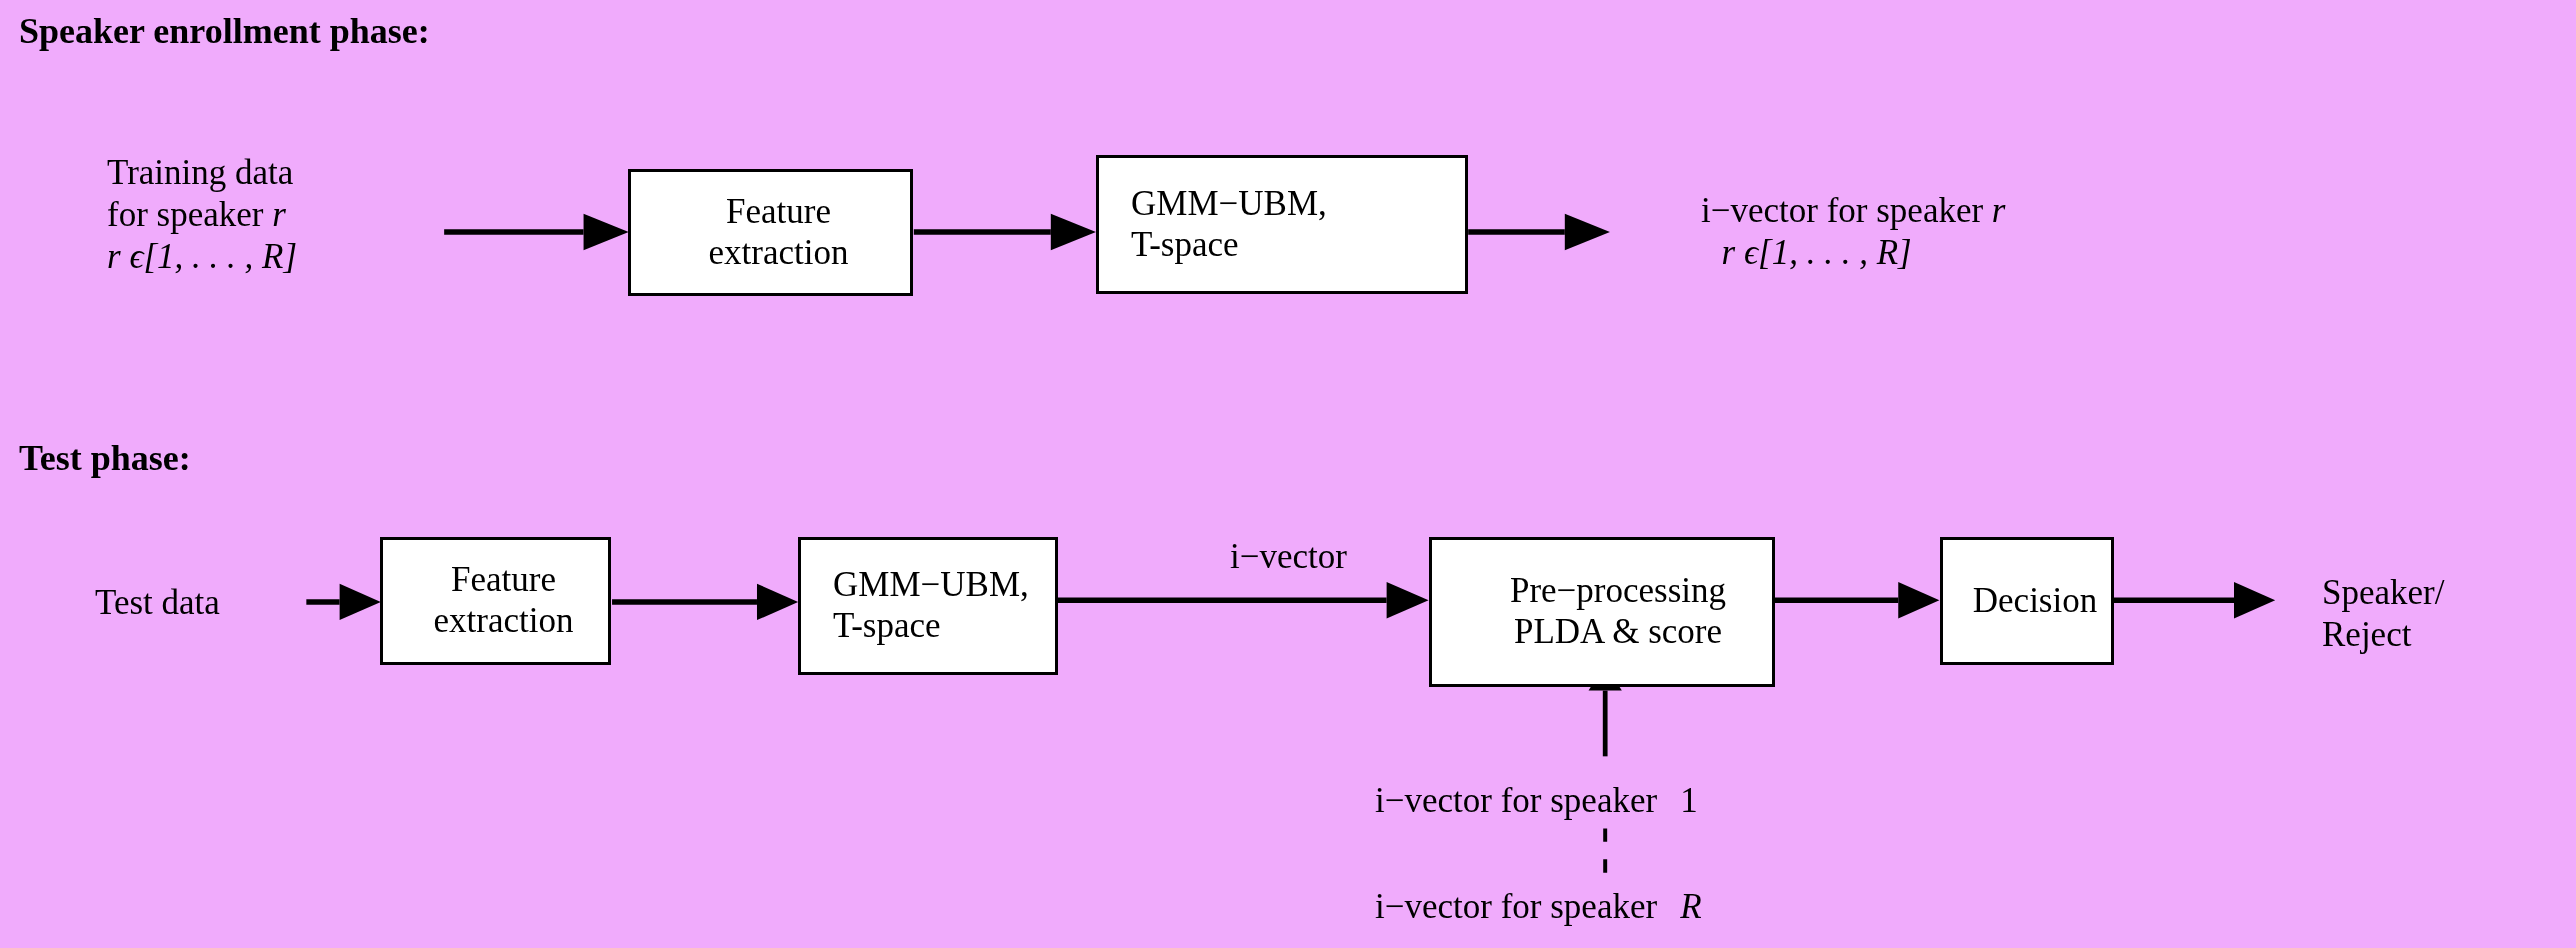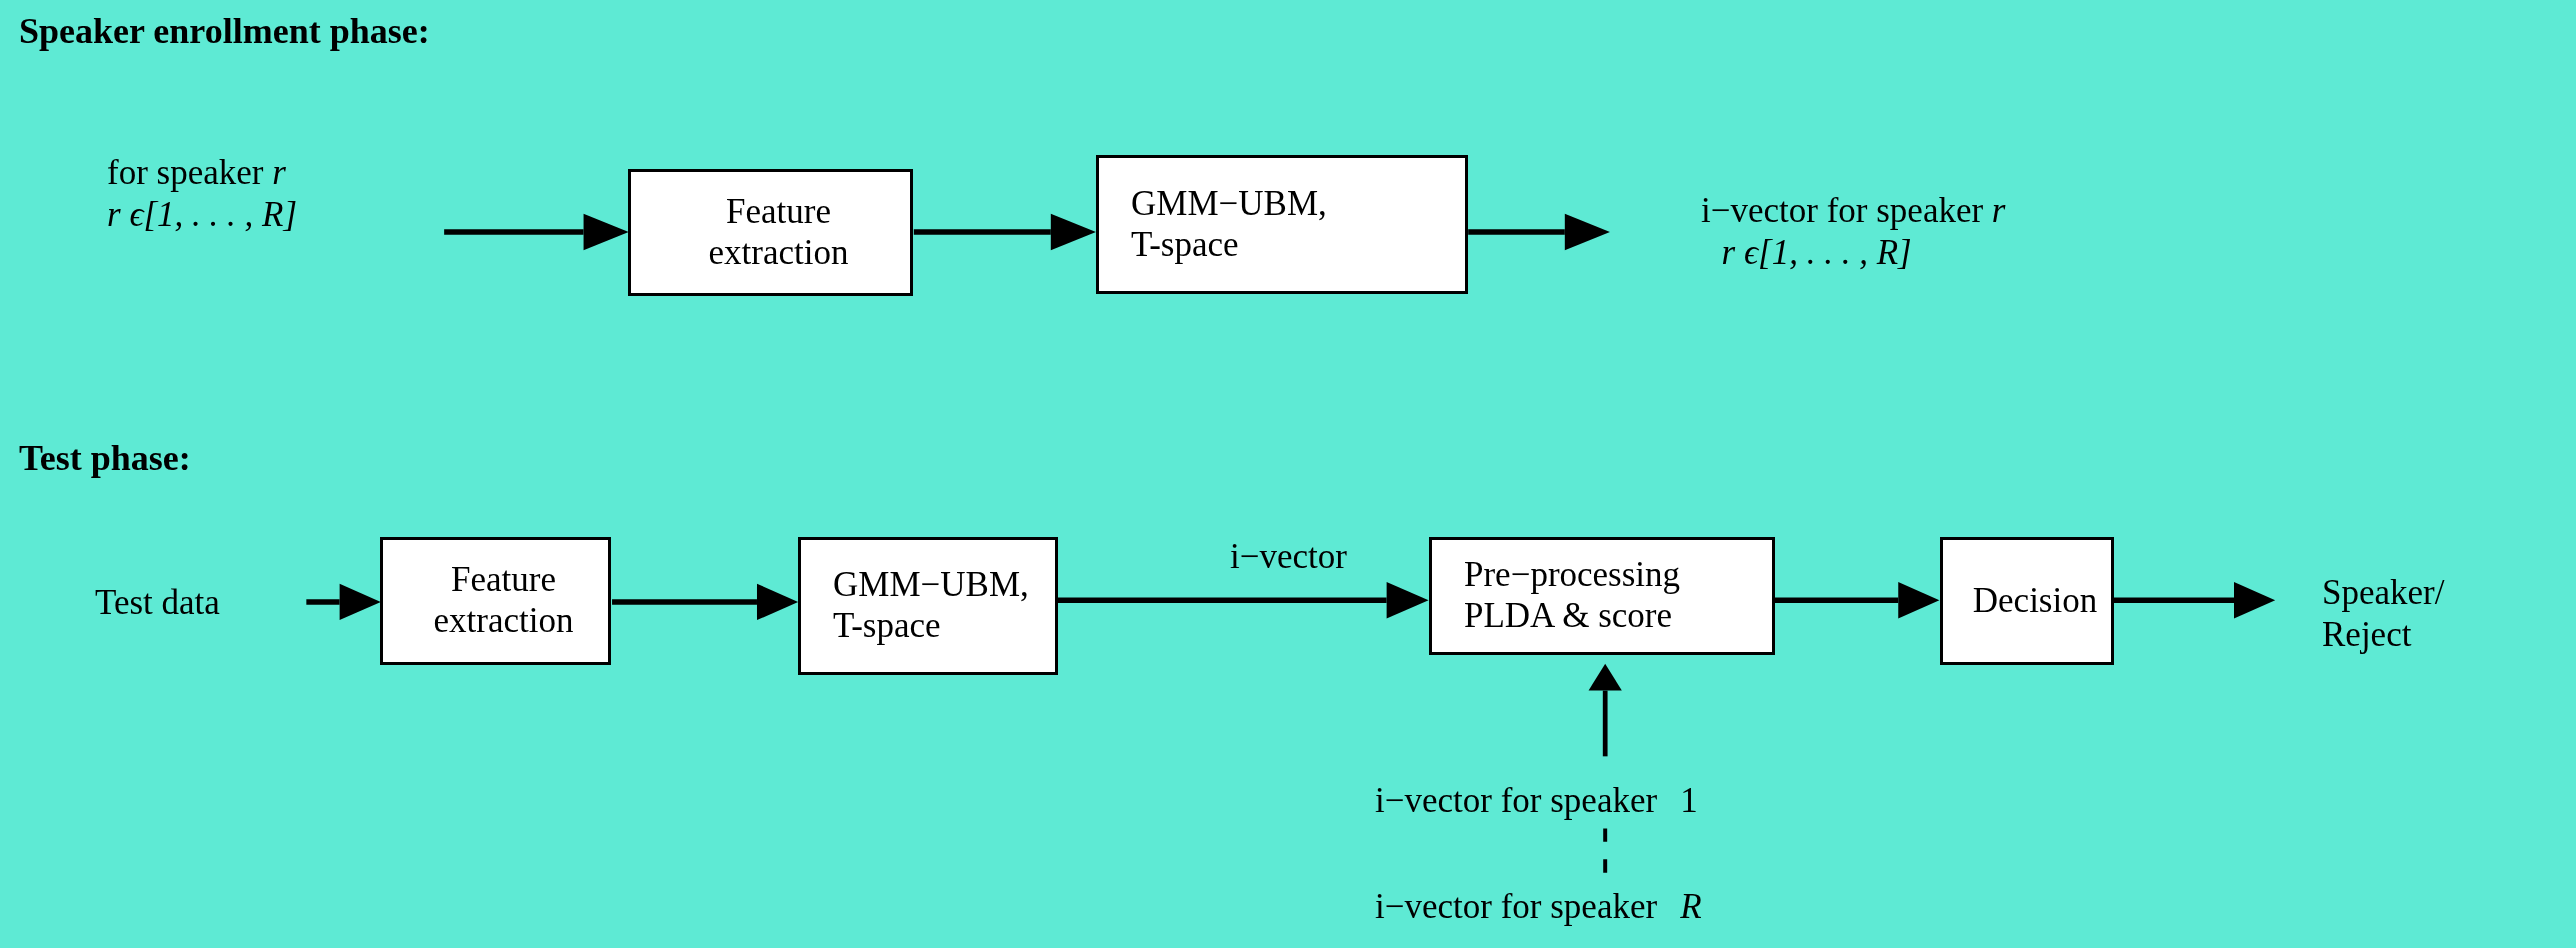--- a/index.html
+++ b/index.html
@@ -4,21 +4,21 @@
 <style>
   html, body {
     margin: 0;
     padding: 0;
     background: #ffffff;
   }
   #canvas {
     position: relative;
     width: 2576px;
     height: 948px;
-    background: #5eead4;
+    background: #f0abfc;
     font-family: "Liberation Serif", "DejaVu Serif", serif;
     color: #000000;
     overflow: hidden;
   }
   .abs { position: absolute; }
 
   .phase-title {
     font-weight: bold;
     font-size: 36px;
     line-height: 1.0;
@@ -119,20 +119,21 @@
       <path d="M2005,872 L2026,838 L2047,872 z" fill="#000000"></path>
     </g>
     <g>
       <path d="M2026,1046 L2026,1112" stroke="#000000" stroke-width="5" stroke-dasharray="17,22" fill="none"></path>
     </g>
   </svg>
 
   <div class="abs phase-title" style="left:19px; top:12.7px;">Speaker enrollment phase:</div>
 
   <div class="abs label rt" style="left:107px; top:152px; width:341px;">
+    <div>Training data</div>
     <div>
       <span>for speaker </span><span class="mathit">r</span>
     </div>
     <div>
       <span class="mathit">r</span><span class="mathit"> ϵ[1, . . . , R]</span>
     </div>
   </div>
 
   <div class="abs pbox center" style="left:628px; top:169px; width:285px; height:127px;">
     <div class="bline">Feature</div>
@@ -162,21 +163,21 @@
     <div class="bline">extraction</div>
   </div>
 
   <div class="abs pbox leftal" style="left:798px; top:537px; width:260px; height:138px;">
     <div class="bline">GMM−UBM,</div>
     <div class="bline">T-space</div>
   </div>
 
   <div class="abs label" style="left:1230px; top:536px; width:206px;">i−vector</div>
 
-  <div class="abs pbox leftal" style="left:1429px; top:537px; width:346px; height:118px;">
+  <div class="abs pbox leftal" style="left:1429px; top:537px; width:346px; height:150px;align-items:center;">
     <div class="bline">Pre−processing</div>
     <div class="bline">PLDA &amp; score</div>
   </div>
 
   <div class="abs pbox center" style="left:1940px; top:537px; width:174px; height:128px;">
     <div class="bline">Decision</div>
   </div>
 
   <div class="abs label" style="left:2322px; top:572px; width:238px;">
     <div>Speaker/</div>

